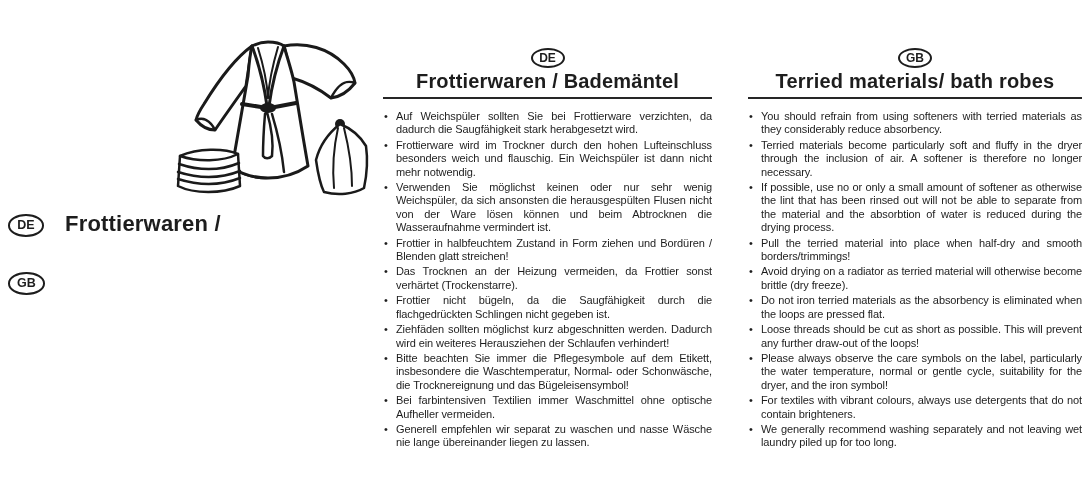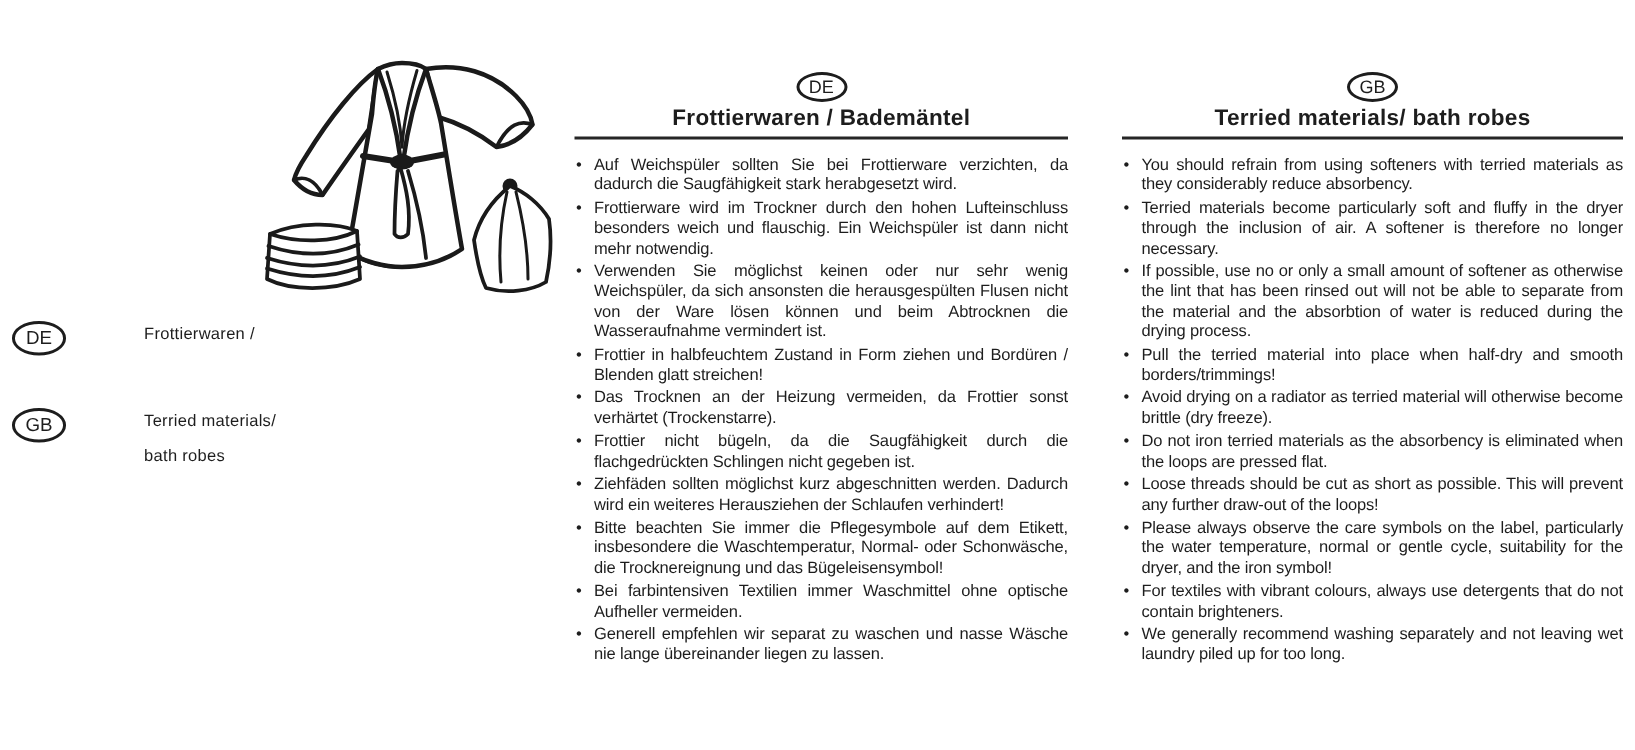--- a/index.html
+++ b/index.html
@@ -7,33 +7,33 @@
   body { font-family:"Liberation Sans", sans-serif; color:#1d1d1d; }
   .page { position:relative; width:1090px; height:500px; background:#ffffff; overflow:hidden; }
 
   .illustration { position:absolute; left:168px; top:20px; width:205px; height:178px; }
 
   .left-entry { position:absolute; left:8px; display:flex; align-items:flex-start; gap:21px; }
   .left-entry.de { top:212px; }
   .left-entry.gb { top:270px; }
 
   .badge { display:inline-block; border:2.5px solid #1d1d1d; border-radius:50%;
-           font-weight:normal; font-size:12.5px; line-height:1; padding:3px 7px;
+           font-weight:bold; font-size:12.5px; line-height:1; padding:3px 7px;
            min-width:36px; text-align:center; background:#fff; }
   .left-entry .badge { margin-top:2px; }
 
-  .left-label { font-weight:normal; font-size:11px; line-height:23px; letter-spacing:0.2px;margin-left:31px; }
+  .left-label { font-weight:bold; font-size:22px; line-height:23px; letter-spacing:0.2px; }
 
   .column { position:absolute; top:48px; }
   .column.de { left:383px; width:329px; }
   .column.gb { left:748px; width:334px; }
 
   .col-header { text-align:center; }
   .col-header .badge { font-size:12px; padding:2px 6px; border-width:2px; min-width:34px; }
-  .col-title { font-weight:bold; font-size:15px; margin-top:2px; letter-spacing:0.2px; }
+  .col-title { font-weight:bold; font-size:20px; margin-top:2px; letter-spacing:0.2px; }
   .col-rule  { border-bottom:2px solid #262626; margin-top:4px; }
 
   .bullet-list { list-style:none; margin-top:11px; }
   .bullet-list li { position:relative; padding-left:13px; text-align:justify;
                     font-size:11px; line-height:13.4px; letter-spacing:-0.1px;
                     margin-bottom:2px; }
   .bullet-list li .dot { position:absolute; left:1px; top:0; letter-spacing:0; }
 </style>
 </head>
 <body>
@@ -82,24 +82,20 @@
 
   <div class="left-entry de">
     <span class="badge">DE</span>
     <div class="left-label">
       <div>Frottierwaren /</div>
     </div>
   </div>
 
   <div class="left-entry gb">
     <span class="badge">GB</span>
-    <div class="left-label">
-      <div>Terried materials/</div>
-      <div>bath robes</div>
-    </div>
   </div>
 
   <section class="column de">
     <div class="col-header">
       <span class="badge">DE</span>
       <div class="col-title">Frottierwaren / Bademäntel</div>
       <div class="col-rule"></div>
     </div>
     <ul class="bullet-list">
       <li><span class="dot">•</span><span>Auf Weichspüler sollten Sie bei Frottierware verzichten, da dadurch die Saugfähigkeit stark herabgesetzt wird.</span></li>

